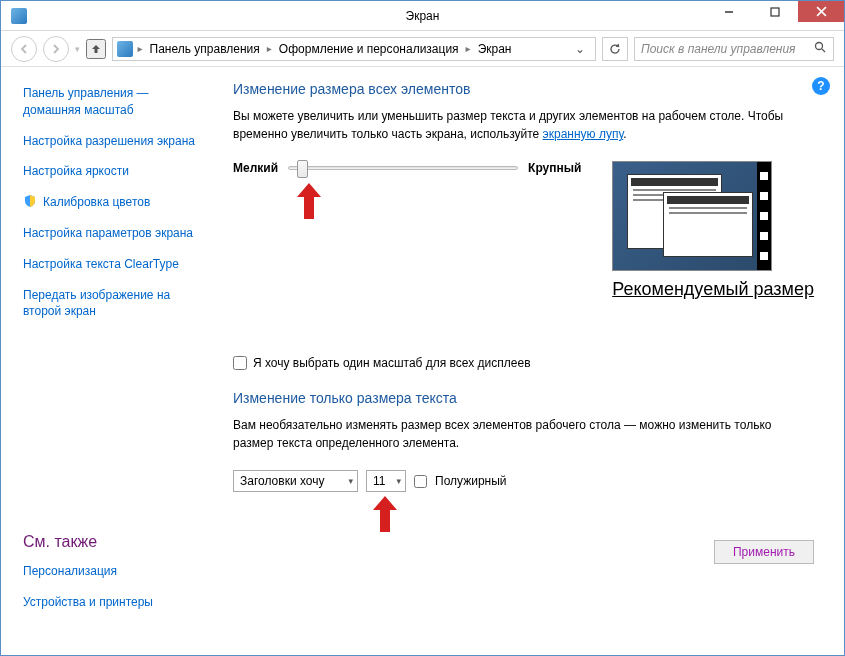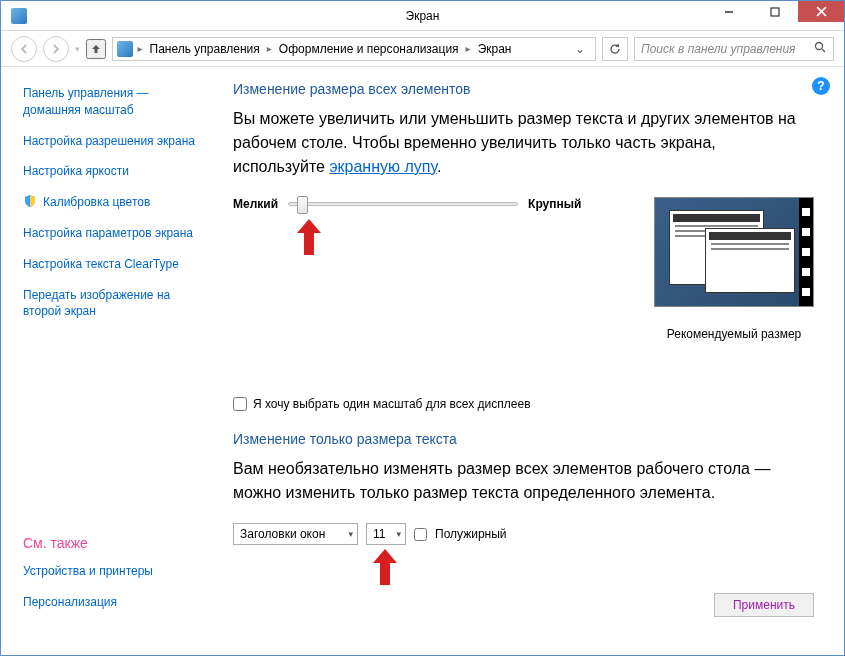--- a/index.html
+++ b/index.html
@@ -26,48 +26,48 @@
     .search-input { border: none; outline: none; flex: 1; font-size: 12px; font-style: italic; color: #888; font-family: inherit; }
     .search-input::placeholder { color: #888; font-style: italic; }
     .search-icon { color: #555; }
     
     .main-area { display: flex; height: calc(100% - 66px); }
     .sidebar { width: 218px; padding: 18px 10px 10px 22px; display: flex; flex-direction: column; }
     .sidebar-link { color: #0066cc; font-size: 12px; line-height: 1.4; margin-bottom: 14px; cursor: pointer; display: flex; align-items: flex-start; gap: 6px; }
     .sidebar-link.with-shield .shield-icon { width: 14px; height: 14px; flex-shrink: 0; }
     .sidebar-link .link-text { display: inline-block; }
     .sidebar-footer { margin-top: auto; padding-bottom: 20px; }
-    .see-also { color: #ec4899; font-size: 14px; margin-bottom: 12px; }
+    .see-also { color: #701a75; font-size: 16px; margin-bottom: 12px; }
     
     .content { flex: 1; padding: 14px 30px 20px 14px; position: relative; }
     .help-icon { position: absolute; top: 10px; right: 14px; width: 18px; height: 18px; background: #1e90ff; color: #fff; border-radius: 50%; display: flex; align-items: center; justify-content: center; font-size: 12px; font-weight: bold; }
     
     .section-heading { color: #1e5aa0; font-size: 14px; font-weight: normal; margin-bottom: 10px; }
-    .body-text { font-size: 16px; line-height: 1.5; margin-bottom: 18px; max-width: 570px; }
+    .body-text { font-size: 12px; line-height: 1.5; margin-bottom: 18px; max-width: 570px; }
     .body-text a { color: #0066cc; text-decoration: underline; }
     
     .slider-row { display: flex; align-items: flex-start; gap: 20px; margin-bottom: 20px; }
     .slider-block { display: flex; align-items: center; gap: 10px; position: relative; }
     .slider-label { font-size: 12px; font-weight: bold; }
     .slider-track { width: 230px; height: 4px; background: linear-gradient(to bottom, #ddd, #f5f5f5); border: 1px solid #bbb; border-radius: 2px; position: relative; }
     .slider-thumb { position: absolute; top: -7px; left: 8px; width: 11px; height: 18px; background: linear-gradient(to bottom, #f8f8f8, #e8e8e8); border: 1px solid #999; border-radius: 2px; }
     .red-arrow { position: absolute; width: 28px; height: 36px; }
     .red-arrow.arrow1 { top: 22px; left: 62px; }
     .red-arrow.arrow2 { top: 26px; left: 138px; }
     
     .preview-col { margin-left: auto; text-align: center; }
     .preview-box { width: 160px; height: 110px; background: linear-gradient(135deg, #3a5f8a, #2a4a6a); border: 1px solid #888; position: relative; overflow: hidden; }
     .preview-window { position: absolute; background: #fff; border: 1px solid #333; }
     .preview-window.w1 { top: 12px; left: 14px; width: 95px; height: 75px; }
     .preview-window.w2 { top: 30px; left: 50px; width: 90px; height: 65px; }
     .preview-window .bar { height: 8px; background: #333; margin: 3px; }
     .preview-window .line { height: 2px; background: #888; margin: 3px 5px; }
     .film-strip { position: absolute; right: 0; top: 0; width: 14px; height: 100%; background: #000; display: flex; flex-direction: column; justify-content: space-around; padding: 4px 0; }
     .film-strip div { width: 8px; height: 8px; background: #fff; margin: 0 auto; }
-    .preview-caption { font-size: 12px; margin-top: 20px; }
+    .preview-caption { font-size: 18px; margin-top: 8px; text-decoration: underline; }
     
     .checkbox-row { display: flex; align-items: center; gap: 6px; margin: 56px 0 20px 0; }
     .checkbox-row input { width: 14px; height: 14px; }
     
     .controls-row { display: flex; align-items: center; gap: 8px; margin-top: 14px; position: relative; }
     .select-box { height: 22px; border: 1px solid #aaa; background: #fff; font-size: 12px; padding: 0 20px 0 6px; display: flex; align-items: center; position: relative; font-family: inherit; }
     .select-box.wide { width: 125px; }
     .select-box.narrow { width: 40px; }
     .select-arrow { position: absolute; right: 4px; top: 50%; transform: translateY(-50%); font-size: 9px; color: #555; }
     
@@ -171,24 +171,24 @@
     <div class="sidebar-link">
         <span class="link-text">Настройка текста ClearType</span>
       </div>
     <div class="sidebar-link">
         <span class="link-text">Передать изображение на второй экран</span>
       </div>
 
     <div class="sidebar-footer">
       <div class="see-also">См. также</div>
       <div class="sidebar-link">
+          <span class="link-text">Персонализация</span>
+        </div>
+      <div class="sidebar-link">
           <span class="link-text">Устройства и принтеры</span>
-        </div>
-      <div class="sidebar-link">
-          <span class="link-text">Персонализация</span>
         </div>
     </div>
   </div>
 
   <div class="content">
     <div class="help-icon">?</div>
 
     <h2 class="section-heading">Изменение размера всех элементов</h2>
     <p class="body-text">
       <span>Вы можете увеличить или уменьшить размер текста и других элементов на рабочем столе. Чтобы временно увеличить только часть экрана, используйте </span><a href="#">экранную лупу</a><span>.</span>
@@ -233,21 +233,21 @@
     <div class="checkbox-row">
       <input type="checkbox" style="">
       <label>Я хочу выбрать один масштаб для всех дисплеев</label>
     </div>
 
     <h2 class="section-heading">Изменение только размера текста</h2>
     <p class="body-text">Вам необязательно изменять размер всех элементов рабочего стола — можно изменить только размер текста определенного элемента.</p>
 
     <div class="controls-row">
       <div class="select-box wide">
-        <span>Заголовки окон</span>
+        <span>Заголовки хочу</span>
         <span class="select-arrow">▾</span>
       </div>
       <div class="select-box narrow">
         <span>11</span>
         <span class="select-arrow">▾</span>
       </div>
       <input type="checkbox" style="">
       <label>Полужирный</label>
       <svg class="red-arrow arrow2" viewBox="0 0 28 36">
         <path d="M14 0 L26 14 L19 14 L19 36 L9 36 L9 14 L2 14 Z" fill="#d62020"></path>

